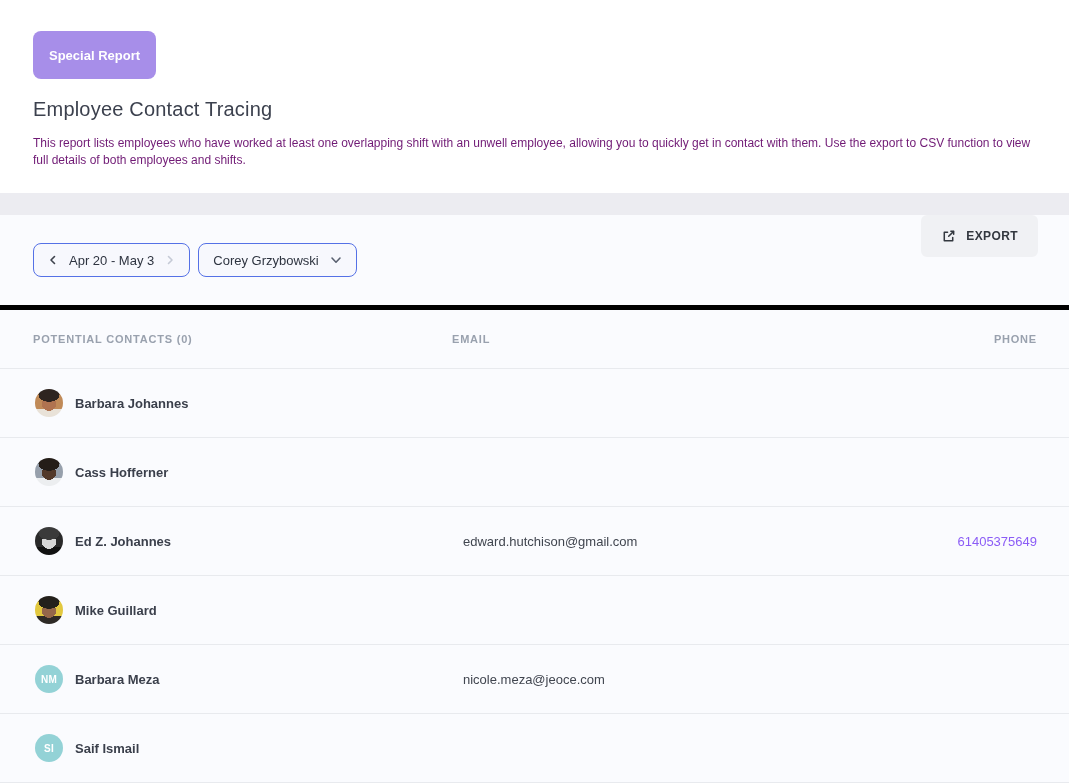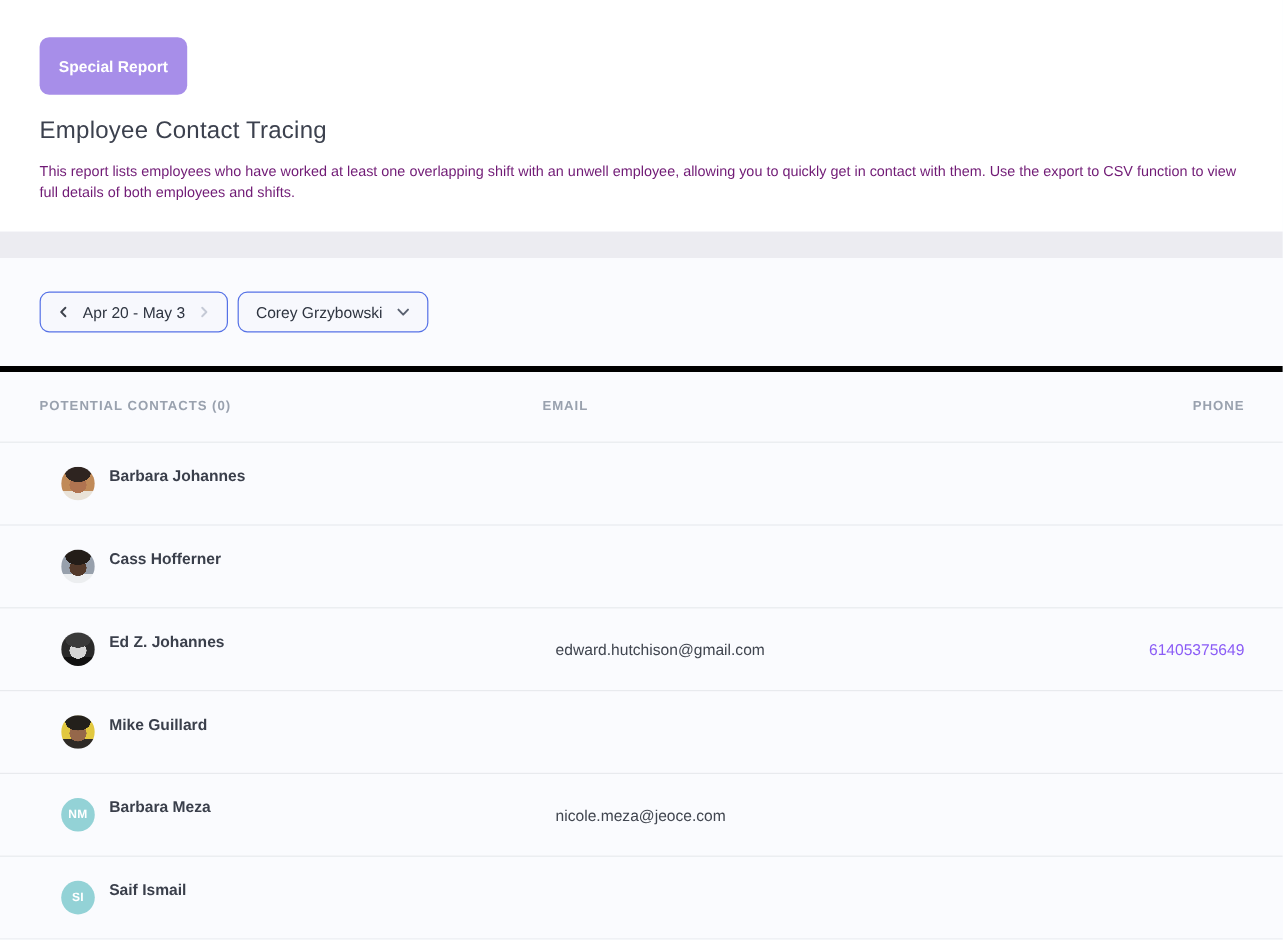--- a/index.html
+++ b/index.html
@@ -63,27 +63,26 @@
     border-top:5px solid #000000;
     border-bottom:1px solid #e8eaee;
   }
   .th {
     font-size:11px; font-weight:bold; letter-spacing:0.8px;
     color:#99a1ae; text-transform:uppercase;
   }
   .th.right { justify-self:end; }
 
   .row { height:69px; border-bottom:1px solid #e8eaee; }
-  .cell-name { display:flex; align-items:flex-start; gap:12px; padding-left:2px; }
+  .cell-name { display:flex; align-items:center; gap:12px; padding-left:2px; }
   .avatar {
     width:28px; height:28px; border-radius:50%; flex:0 0 28px;
     display:flex; align-items:center; justify-content:center;
     font-size:10px; font-weight:bold; color:#ffffff; letter-spacing:0.3px;
     overflow:hidden;
-    margin-left:16px;
   }
   .name { font-size:13px; font-weight:bold; color:#3a3f4b; }
   .cell-email { font-size:13px; color:#40454f; padding-left:11px; }
   .cell-phone { font-size:13px; color:#8b5cf6; justify-self:end; }
 </style>
 </head>
 <body>
 
 <div class="page">
 
@@ -114,20 +113,28 @@
 
       <div class="pill">
         <span>Corey Grzybowski</span>
         <svg class="chev-down" viewBox="0 0 12 12">
           <polyline points="2,4 6,8.2 10,4"></polyline>
         </svg>
       </div>
 
     </div>
 
+    <button class="export-btn">
+      <svg class="export-icon" viewBox="0 0 16 16">
+        <path d="M10.5 2.5 H13.5 V5.5"></path>
+        <line x1="13.2" y1="2.8" x2="8.2" y2="7.8"></line>
+        <path d="M7 3.5 H3.5 V12.5 H12.5 V9"></path>
+      </svg>
+      <span>EXPORT</span>
+    </button>
   </div>
 
   <div class="table-head grid-cols">
     <div class="th">POTENTIAL CONTACTS (0)</div>
     <div class="th" style="padding-left:0;">EMAIL</div>
     <div class="th right">PHONE</div>
   </div>
 
   <div id="rows">
     <div class="row grid-cols">

